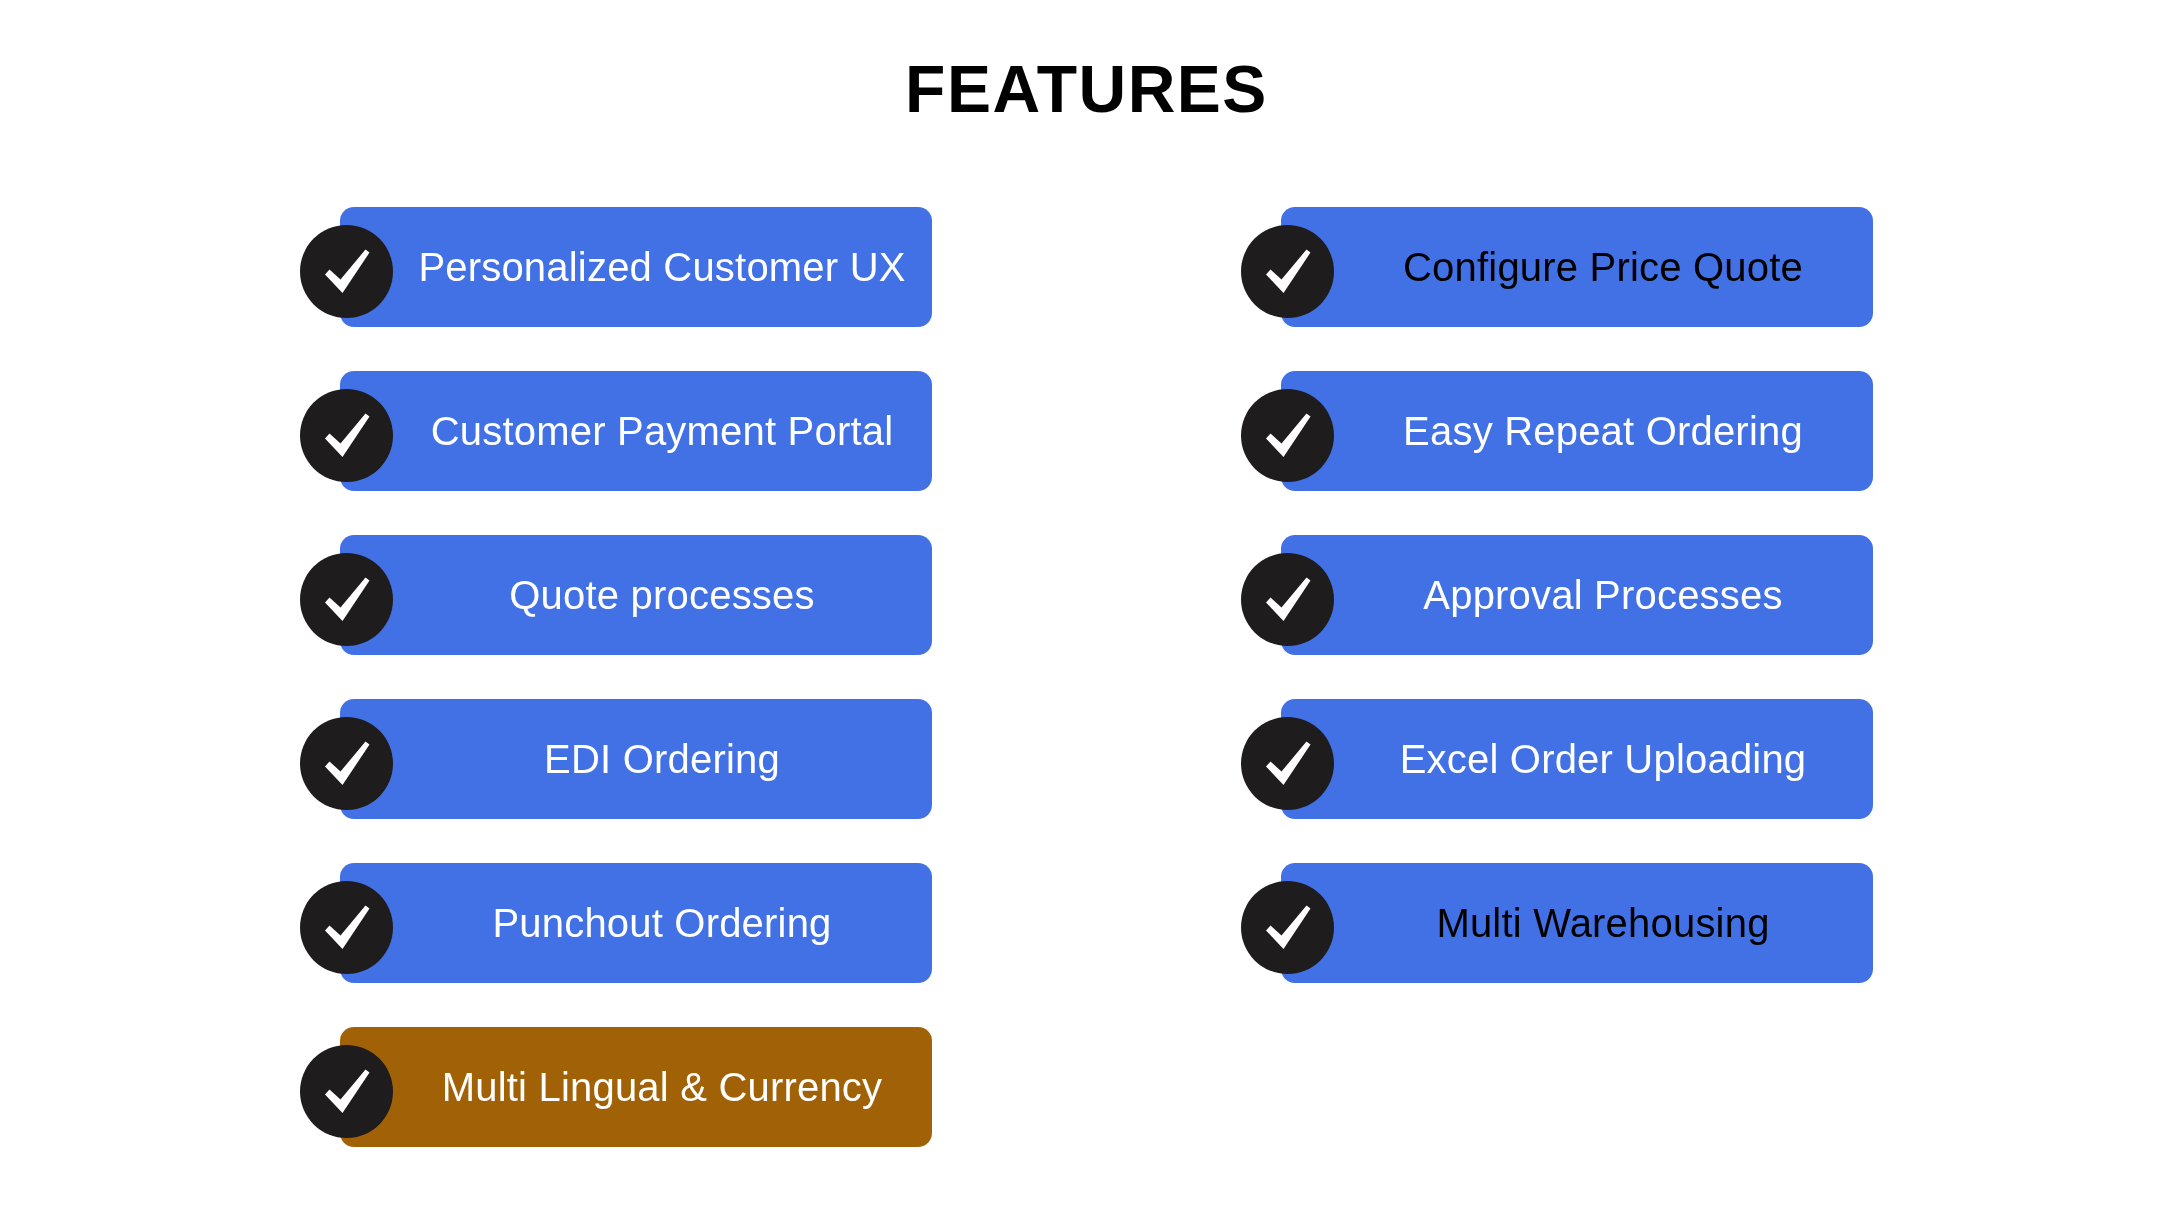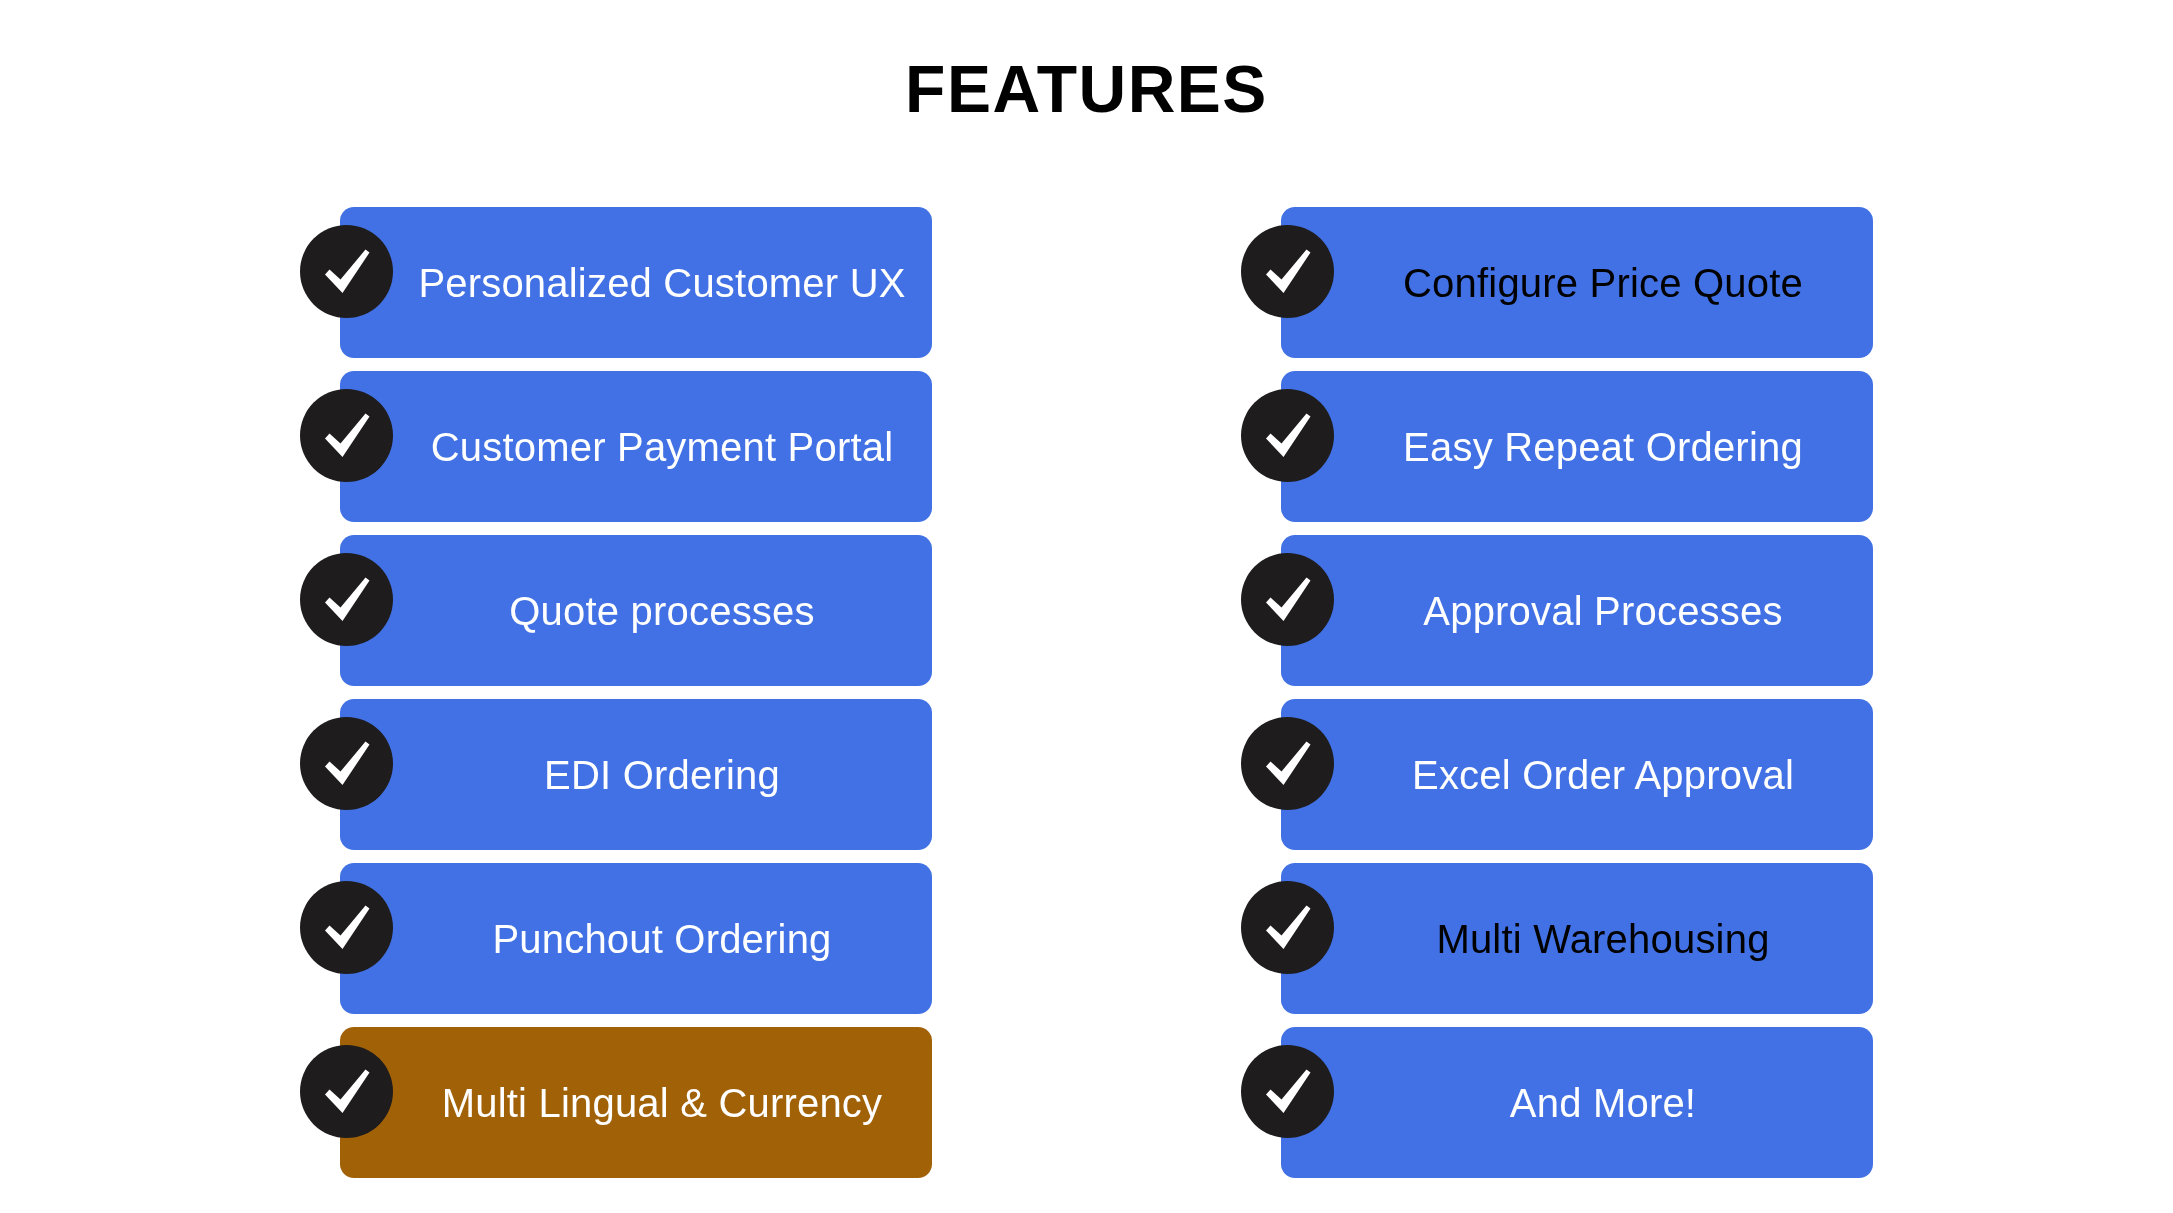--- a/index.html
+++ b/index.html
@@ -59,21 +59,21 @@
     position: relative;
     height: 128px;
     width: 632px;
   }
 
   .feature-pill {
     position: absolute;
     left: 40px;
     top: 0;
     width: 592px;
-    height: 151px;
+    height: 120px;
     background: #4171E4;
     border-radius: 14px;
     display: flex;
     align-items: center;
     justify-content: center;
     box-sizing: border-box;
     padding-left: 62px;
     padding-right: 10px;
   }
 
@@ -221,42 +221,32 @@
         </div>
       </div>
 
       <div class="feature-row">
         <div class="check-badge" style="background: rgb(30, 28, 28);">
           <svg viewBox="0 0 60 60" aria-hidden="true">
             <path d="M8 32.5 L12.5 27.5 L23.5 37.5 L48.5 7.5 L52.5 10.5 L25.5 51 Z" fill="#ffffff"></path>
           </svg>
         </div>
         <div class="feature-pill" style="background: rgb(65, 113, 228);">
-          <span class="feature-label" style="color: rgb(255, 255, 255);">Excel Order Approval</span>
+          <span class="feature-label" style="color: rgb(255, 255, 255);">Excel Order Uploading</span>
         </div>
       </div>
 
       <div class="feature-row">
         <div class="check-badge" style="background: rgb(30, 28, 28);">
           <svg viewBox="0 0 60 60" aria-hidden="true">
             <path d="M8 32.5 L12.5 27.5 L23.5 37.5 L48.5 7.5 L52.5 10.5 L25.5 51 Z" fill="#ffffff"></path>
           </svg>
         </div>
         <div class="feature-pill" style="background: rgb(65, 113, 228);">
           <span class="feature-label" style="color: #000000;">Multi Warehousing</span>
         </div>
       </div>
 
-      <div class="feature-row">
-        <div class="check-badge" style="background: rgb(30, 28, 28);">
-          <svg viewBox="0 0 60 60" aria-hidden="true">
-            <path d="M8 32.5 L12.5 27.5 L23.5 37.5 L48.5 7.5 L52.5 10.5 L25.5 51 Z" fill="#ffffff"></path>
-          </svg>
-        </div>
-        <div class="feature-pill" style="background: rgb(65, 113, 228);">
-          <span class="feature-label" style="color: rgb(255, 255, 255);">And More!</span>
-        </div>
-      </div>
 
     </div>
 
   </div>
 </div>
 
 </body></html>

